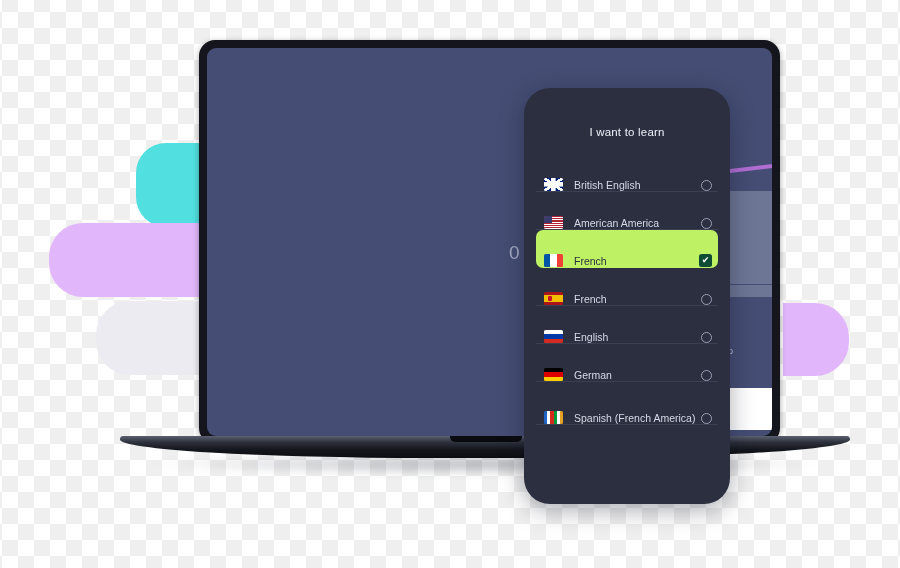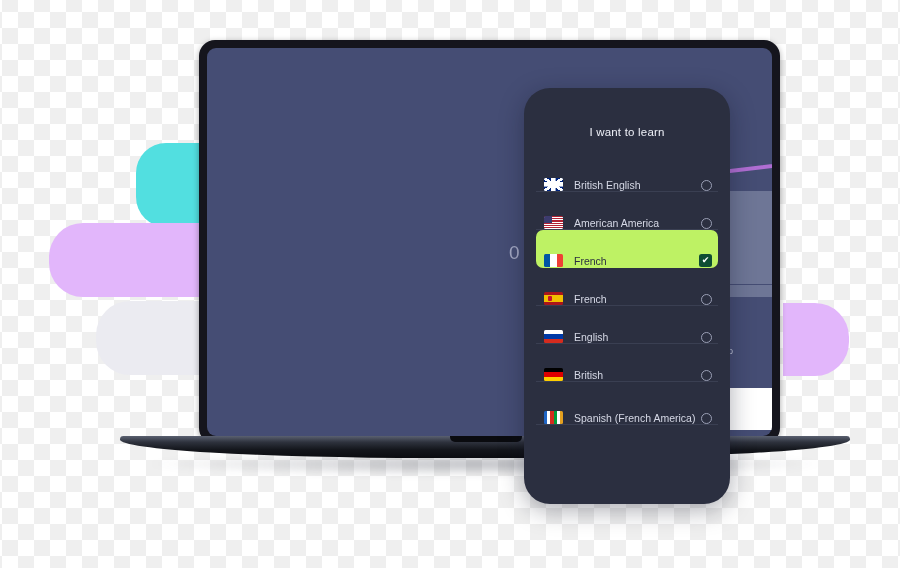--- a/index.html
+++ b/index.html
@@ -219,21 +219,21 @@
         <span class="lang-label">French</span>
         <span class="radio"></span>
       </div>
       <div class="lang-row">
         <span class="flag fl-ru"></span>
         <span class="lang-label">English</span>
         <span class="radio"></span>
       </div>
       <div class="lang-row">
         <span class="flag fl-de"></span>
-        <span class="lang-label">British</span>
+        <span class="lang-label">German</span>
         <span class="radio"></span>
       </div>
       <div class="lang-row tall">
         <span class="flag fl-latam"></span>
         <span class="lang-label">Spanish (French America)</span>
         <span class="radio"></span>
       </div>
     </div>
 </div>
 

